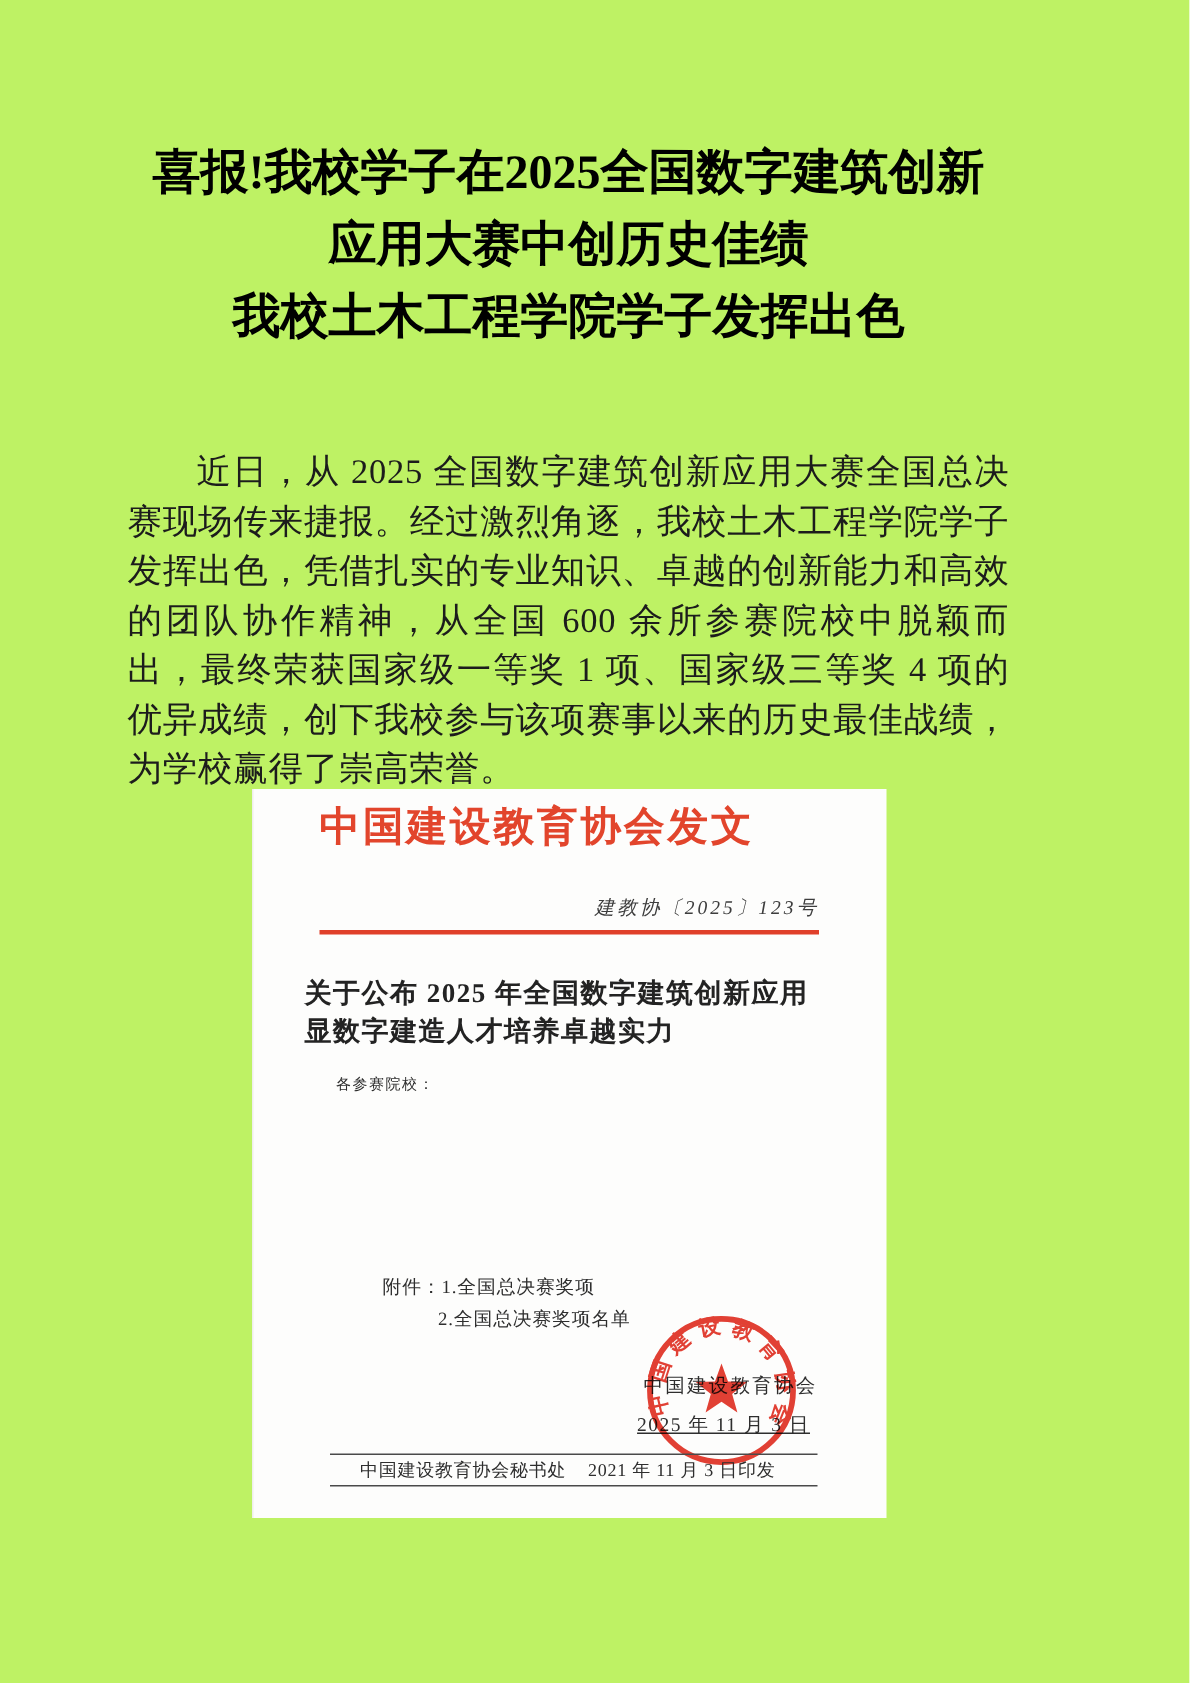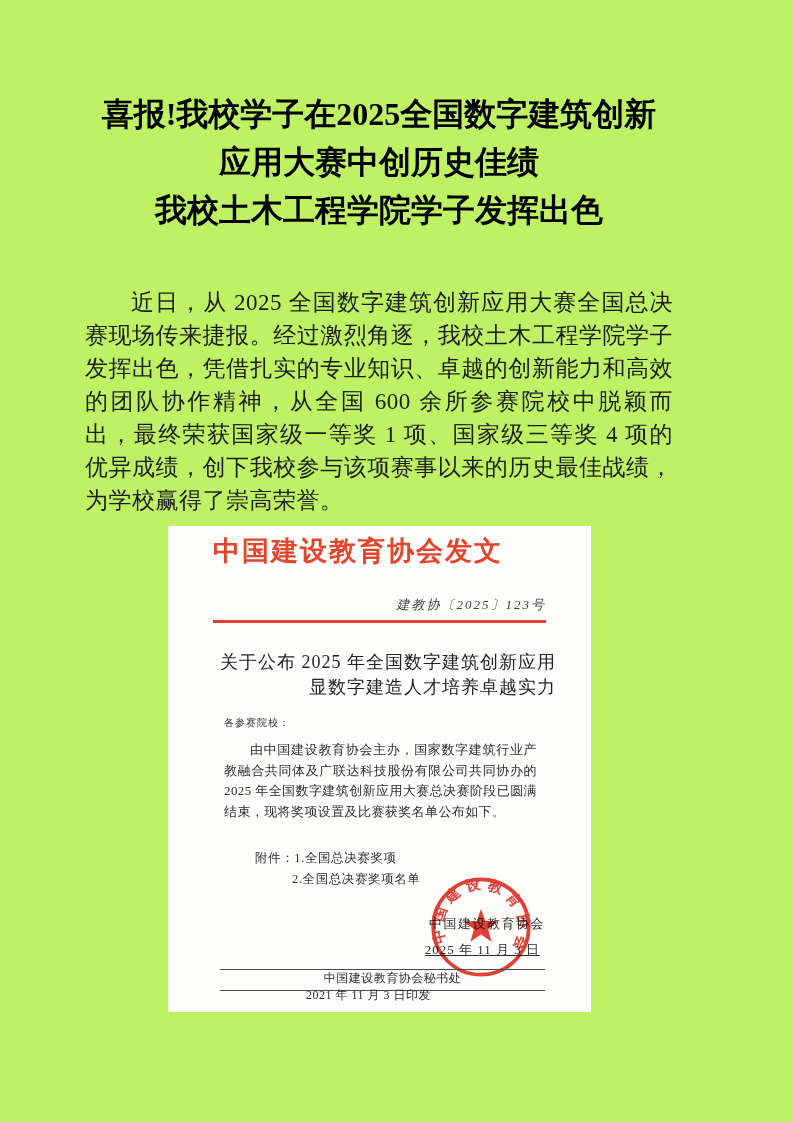--- a/index.html
+++ b/index.html
@@ -14,21 +14,21 @@
   
   .article-title{
     position:absolute;left:85px;top:90px;width:588px;
     text-align:center;font-weight:bold;
     font-size:32px;line-height:48px;
     color:#000000;letter-spacing:0px;
   }
   .article-title .tline{white-space:nowrap;}
   
   .article-paragraph{
-    position:absolute;left:85px;top:286px;width:588px;
+    position:absolute;left:85px;top:298px;width:588px;
     font-size:23px;line-height:33px;
     text-align:justify;text-indent:2em;
     letter-spacing:0.5px;color:#1c1c1c;
   }
   
   .scan{
     position:absolute;left:168px;top:526px;width:422px;height:486px;
     background:#fdfdfc;border-left:1px solid #efefec;
   }
   .doc-org-header{
@@ -40,21 +40,21 @@
   .doc-number{
     position:absolute;left:213px;top:596px;width:333px;
     text-align:right;font-size:13px;letter-spacing:2px;color:#3d3d3d;font-style:italic;
   }
   .doc-red-rule{
     position:absolute;left:213px;top:620px;width:333px;height:3px;
     background:#e0402a;
   }
   .doc-title{
     position:absolute;left:203px;top:650px;width:353px;
-    text-align:right;font-weight:normal;
+    text-align:left;font-weight:bold;
     font-size:18px;line-height:25px;letter-spacing:1px;color:#232323;
   }
   .doc-salutation{
     position:absolute;left:224px;top:716px;
     font-size:10px;letter-spacing:1px;color:#2e2e2e;
   }
   .doc-body{
     position:absolute;left:224px;top:740px;width:313px;
     font-size:13px;line-height:20.6px;letter-spacing:0.4px;
     text-align:justify;text-indent:2em;color:#2e2e2e;
@@ -74,21 +74,21 @@
   }
   .seal{
     position:absolute;left:428px;top:874px;width:106px;height:106px;
     opacity:0.88;mix-blend-mode:multiply;
   }
   .doc-footer{
     position:absolute;left:220px;top:969px;width:325px;height:22px;
     border-top:1.5px solid #4a4a4a;border-bottom:1.5px solid #4a4a4a;
     display:flex;align-items:center;justify-content:space-between;
     padding:0;box-sizing:border-box;
-    font-size:12px;letter-spacing:0.5px;color:#2e2e2e;flex-direction:column;
+    font-size:12px;letter-spacing:0.5px;color:#2e2e2e;
   }
   .doc-footer .f-left{margin-left:20px;white-space:nowrap;}
   .doc-footer .f-right{margin-right:28px;white-space:nowrap;}
 </style>
 </head>
 <body>
 
 <div class="page">
 
   <div class="article-title">
@@ -107,21 +107,20 @@
 
   <div class="doc-red-rule"></div>
 
   <div class="doc-title">
     <div>关于公布 2025 年全国数字建筑创新应用</div>
     <div>显数字建造人才培养卓越实力</div>
   </div>
 
   <div class="doc-salutation">各参赛院校：</div>
 
-  <div class="doc-body">由中国建设教育协会主办，国家数字建筑行业产教融合共同体及广联达科技股份有限公司共同协办的 2025 年全国数字建筑创新应用大赛总决赛阶段已圆满结束，现将奖项设置及比赛获奖名单公布如下。</div>
 
   <div class="doc-attachments">
     <div><span>附件：</span><span>1.全国总决赛奖项</span></div>
     <div class="att-line2"><span>2.全国总决赛奖项名单</span></div>
   </div>
 
   <div class="doc-signature-org">中国建设教育协会</div>
   <div class="doc-signature-date">2025 年 11 月 3 日</div>
 
   <svg class="seal" viewBox="0 0 100 100">

